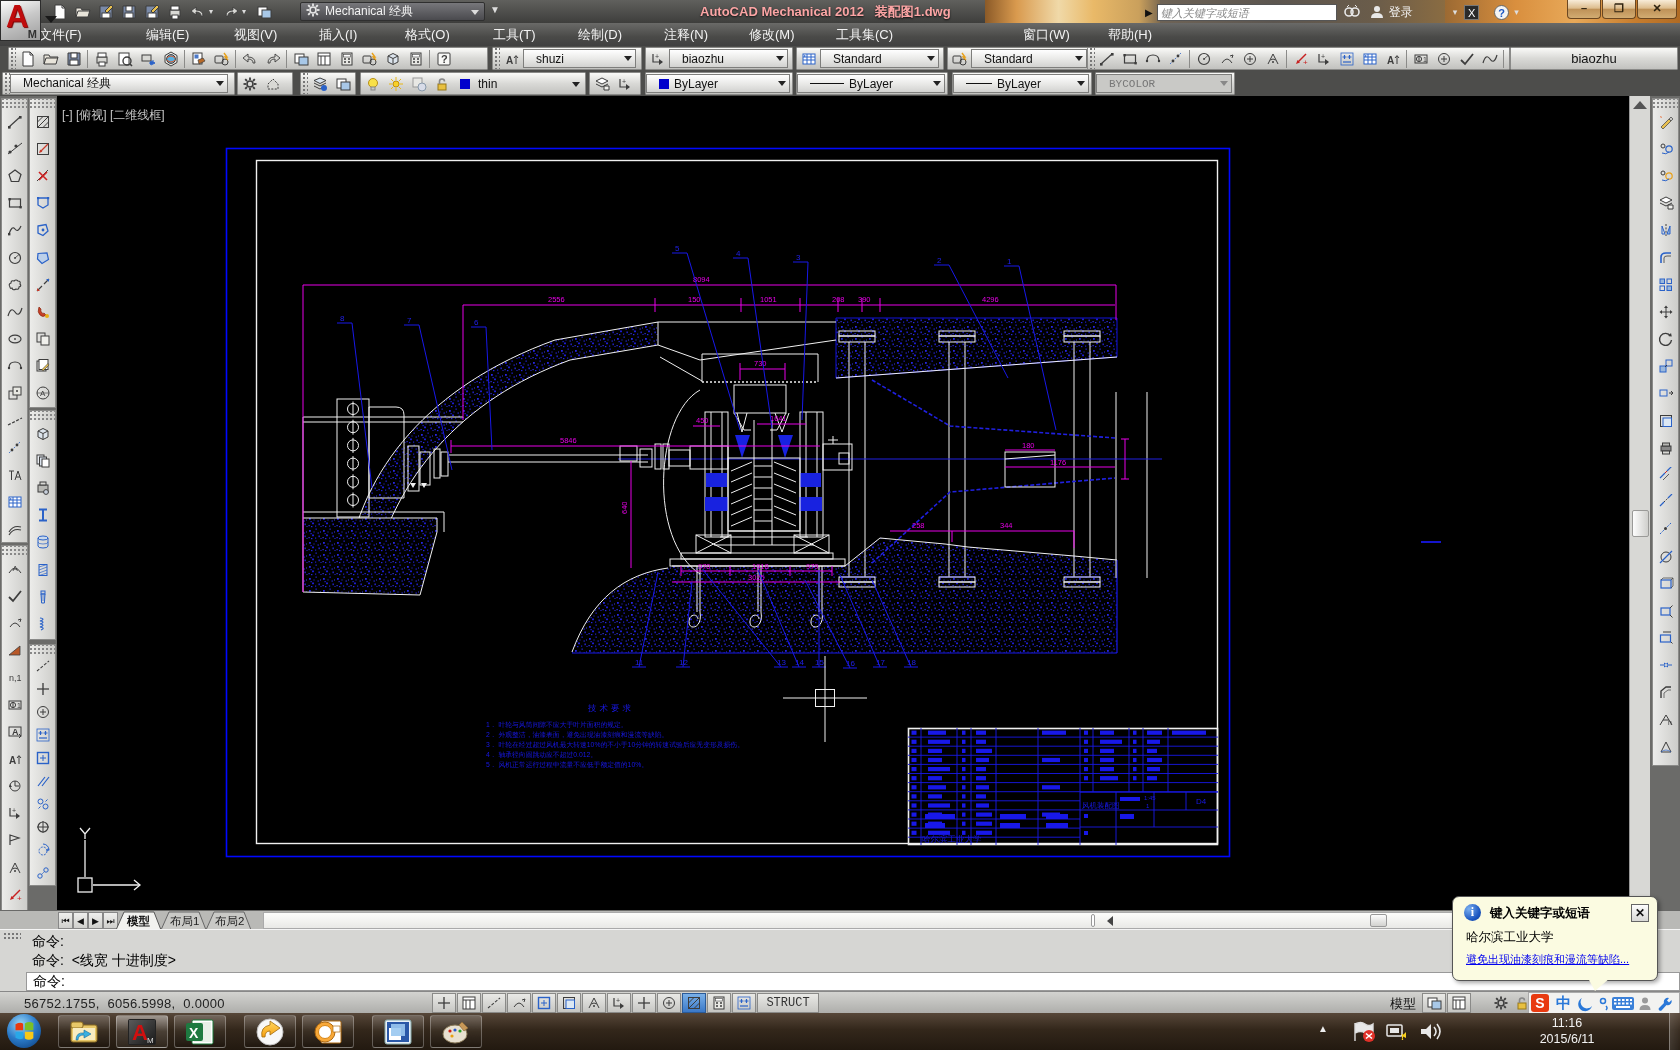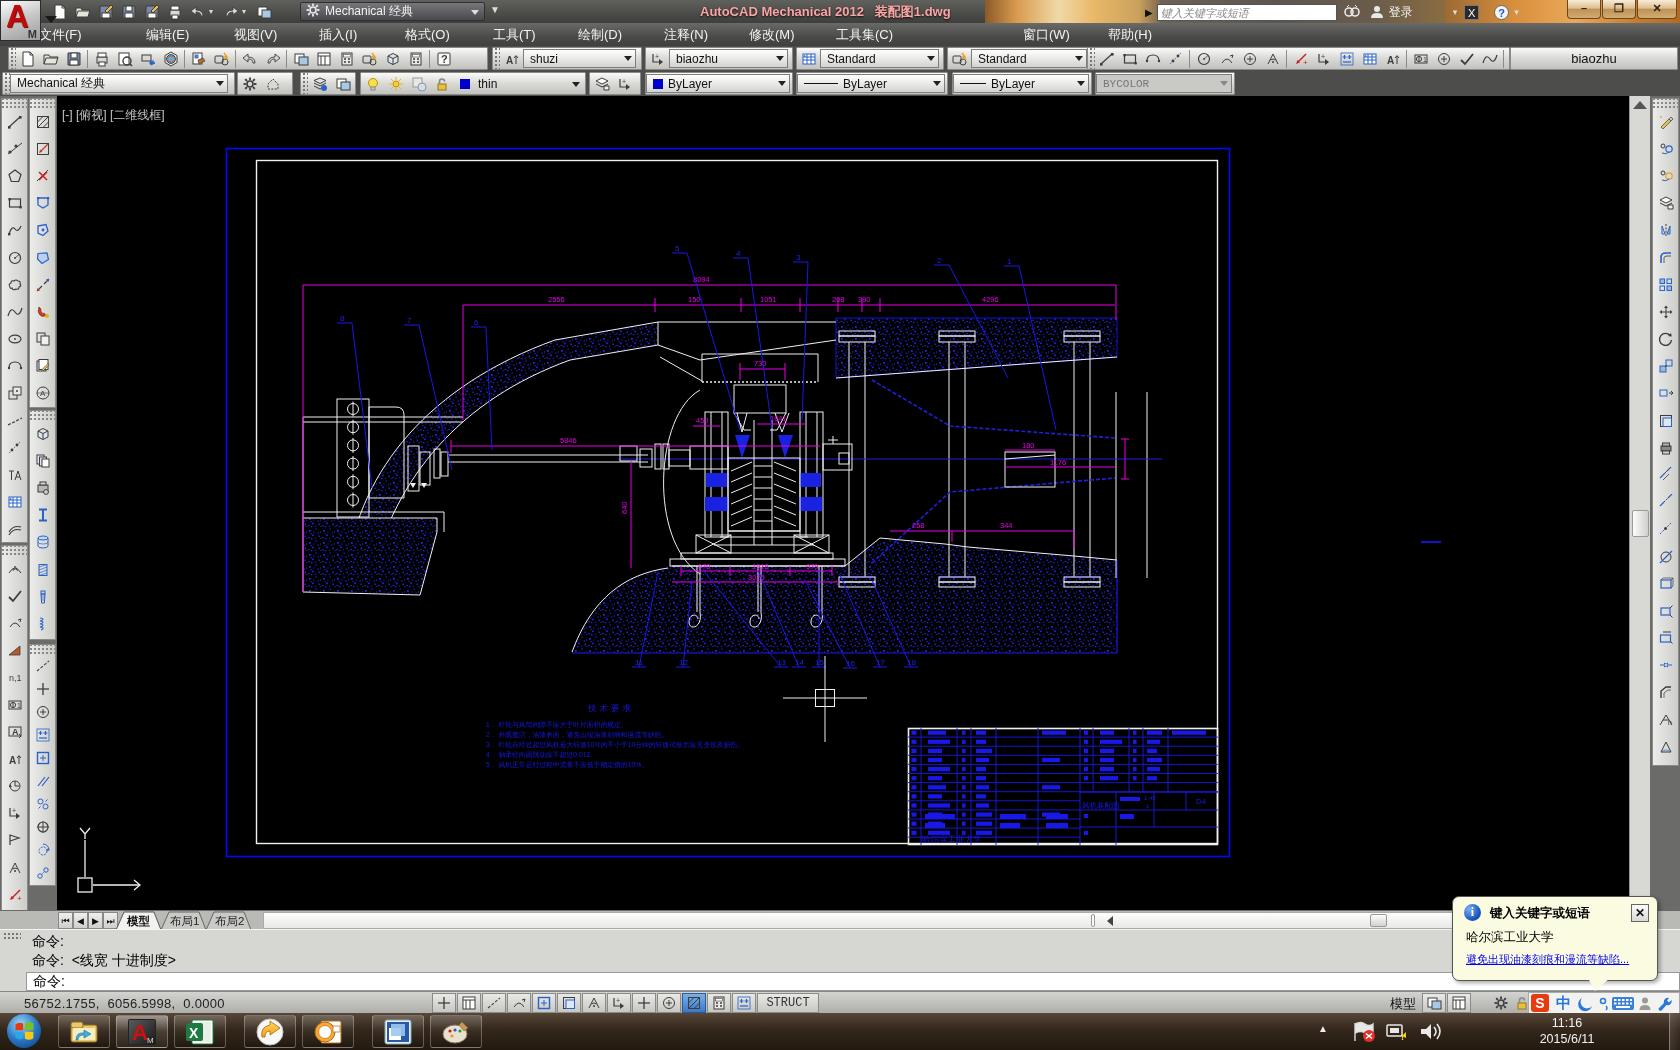--- a/index.html
+++ b/index.html
@@ -23,21 +23,21 @@
 #trowA{top:46px;}
 #trowB{top:71px;}
 .plate{position:absolute;top:1px;height:23px;background:linear-gradient(180deg,#fafaf8,#d9d9d6 50%,#c2c2bf);
  border:1px solid #8a8a88;border-radius:1px;display:flex;align-items:center;}
 .grip{width:7px;height:100%;background-image:radial-gradient(circle at 2px 2px,#777 1px,transparent 1.2px);
  background-size:4px 4px;background-position:1px 3px;flex:0 0 auto;}
 .tico{width:23px;height:21px;display:flex;align-items:center;justify-content:center;flex:0 0 auto;overflow:hidden;}
 .tsep{width:1px;height:18px;background:#8b8b89;margin:0 2px;flex:0 0 auto;}
 .combo{height:19px;background:linear-gradient(180deg,#ffffff,#e8e8e6 55%,#d2d2d0);
  border:1px solid #7e7e7c;display:flex;align-items:center;font-size:12px;color:#111;
- padding-left:6px;position:relative;flex:0 0 auto;}
+ padding-left:12px;position:relative;flex:0 0 auto;}
 .combo .arr{position:absolute;right:3px;top:6px;width:0;height:0;
  border-left:4px solid transparent;border-right:4px solid transparent;border-top:5px solid #222;}
 #main{left:0;top:96px;width:1680px;height:814px;background:#6b6b69;}
 #canvas{position:absolute;left:57px;top:0px;width:1572px;height:814px;background:#000;overflow:hidden;}
 .dockcol{position:absolute;top:2px;width:27px;background:linear-gradient(90deg,#ececea,#cdcdca);
  border:1px solid #8a8a88;}
 .vico{width:25px;display:flex;align-items:center;justify-content:center;overflow:hidden;}
 .vgrip{width:25px;height:9px;background-image:radial-gradient(circle at 2px 2px,#888 1px,transparent 1.2px);
  background-size:4px 4px;background-position:3px 2px;}
 #vscroll{position:absolute;left:1629px;top:0;width:21px;height:814px;background:#d8d8d5;border-left:1px solid #999;}

